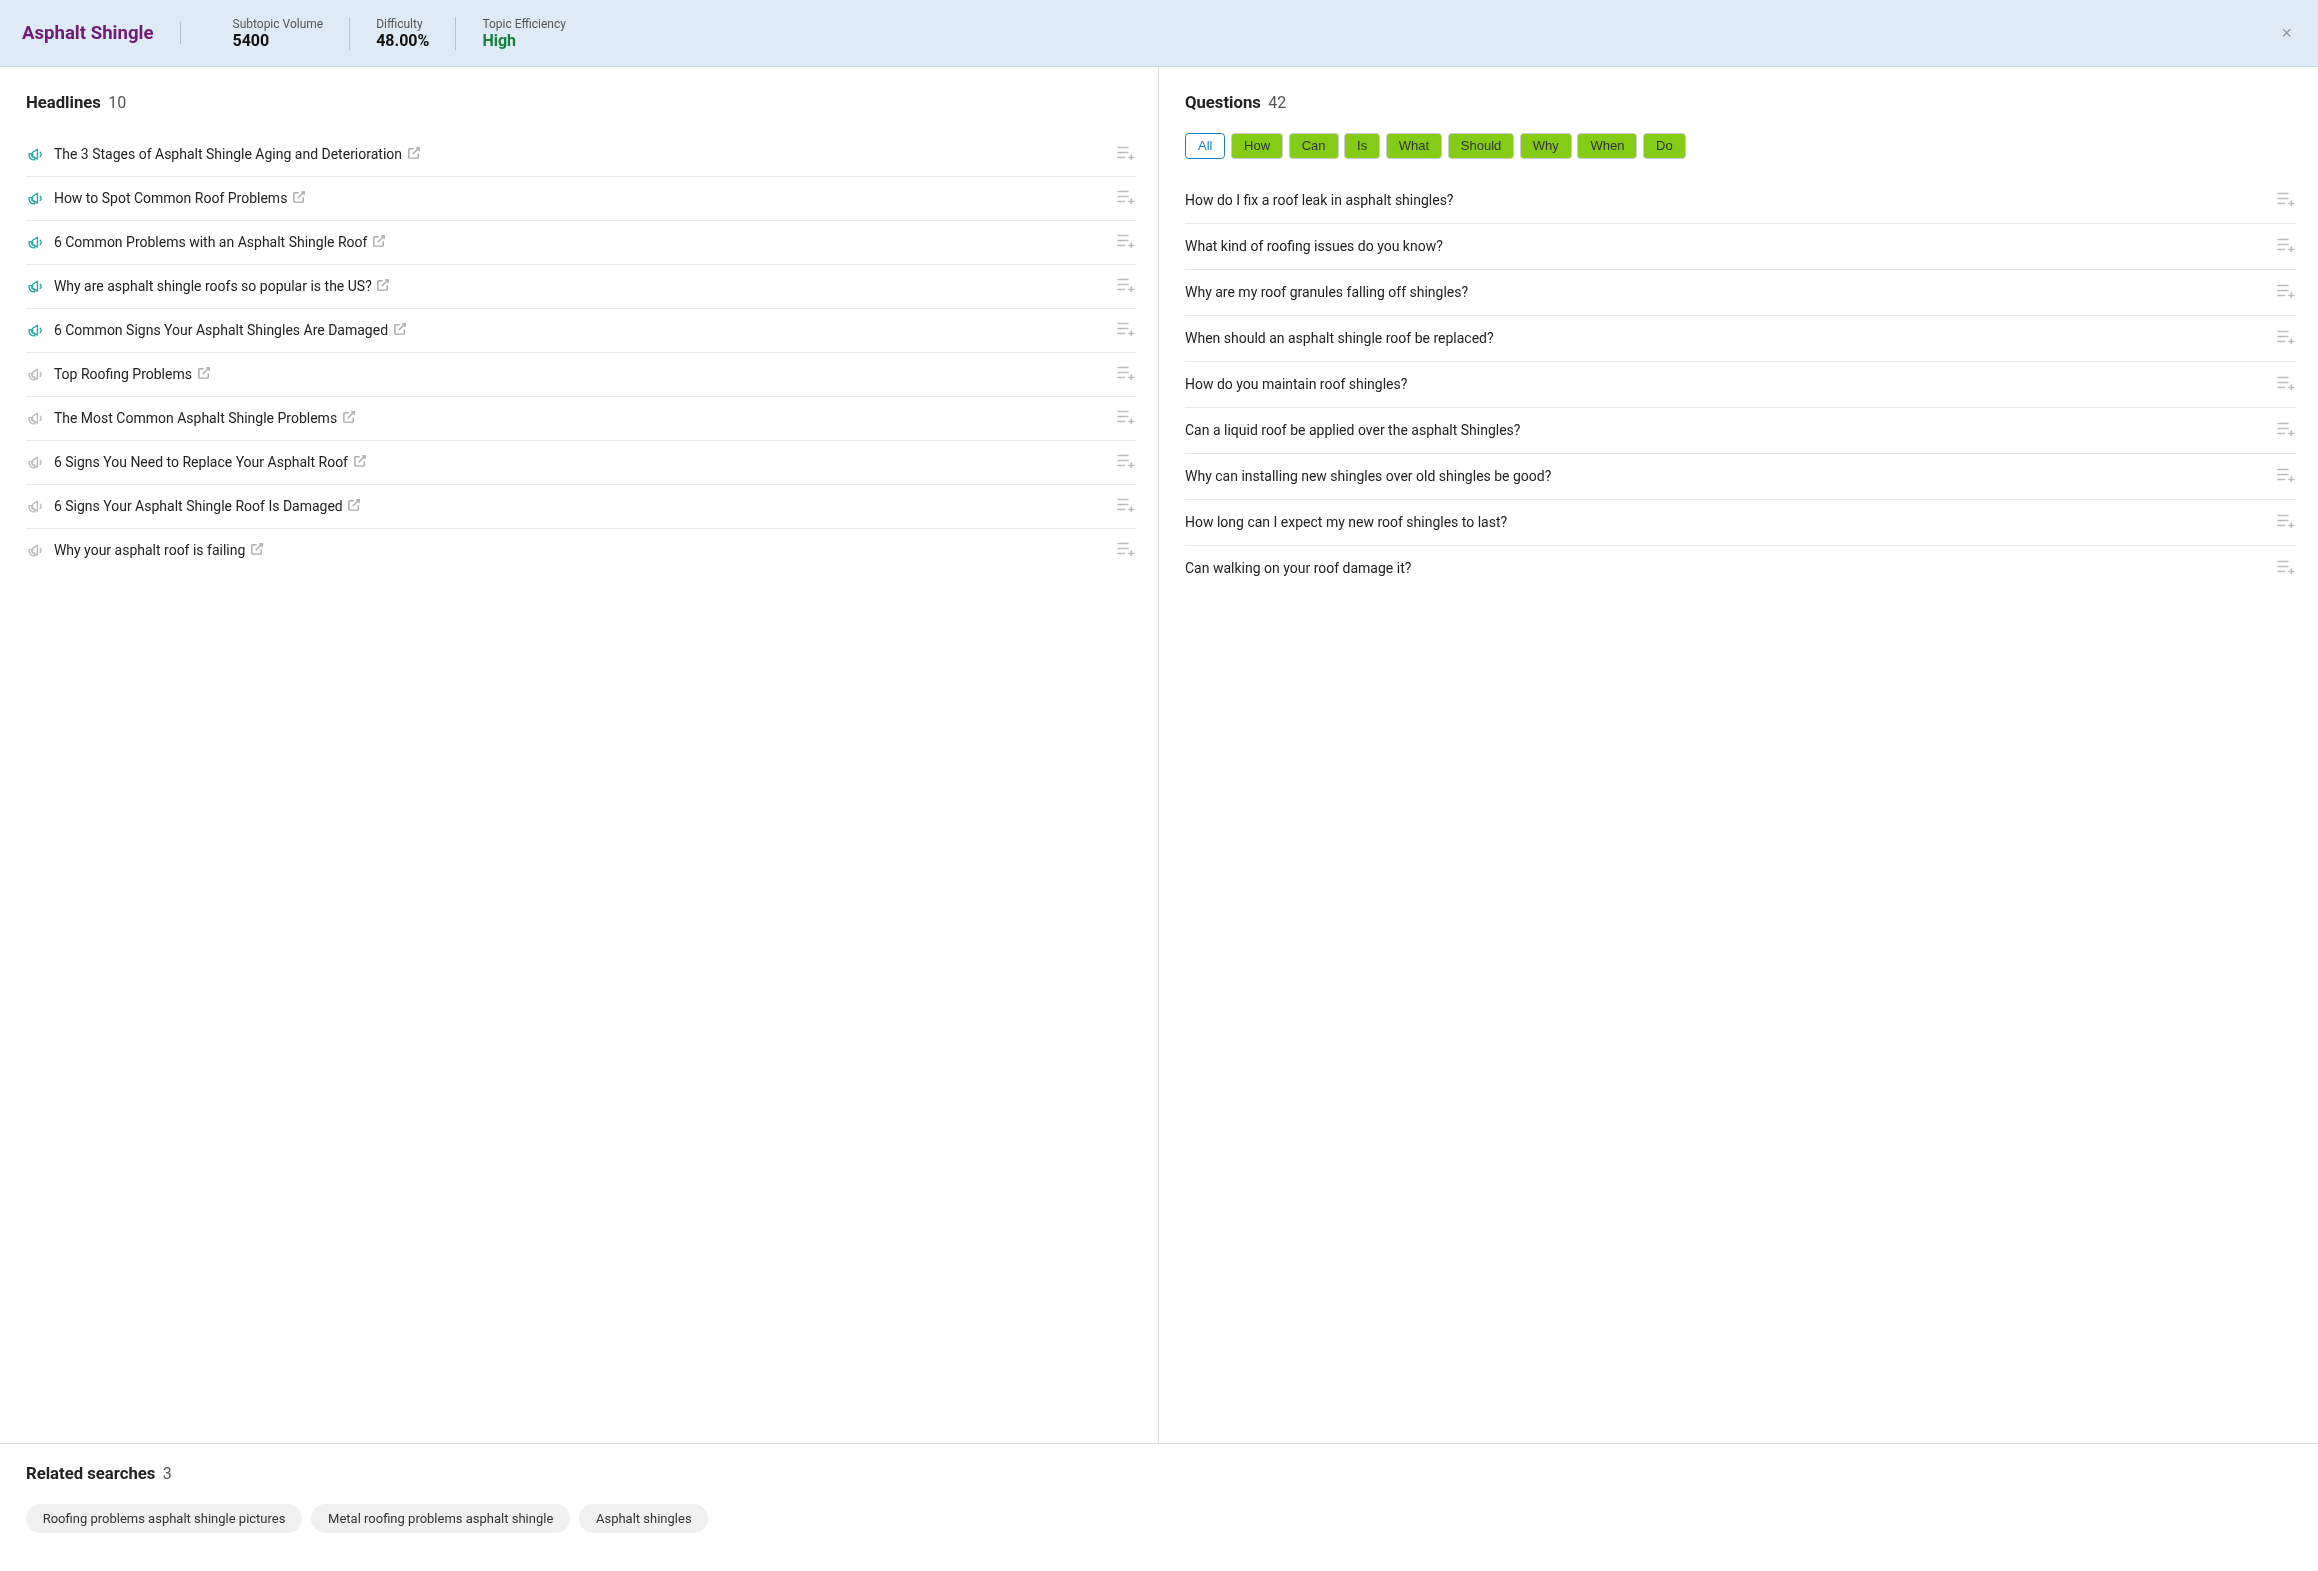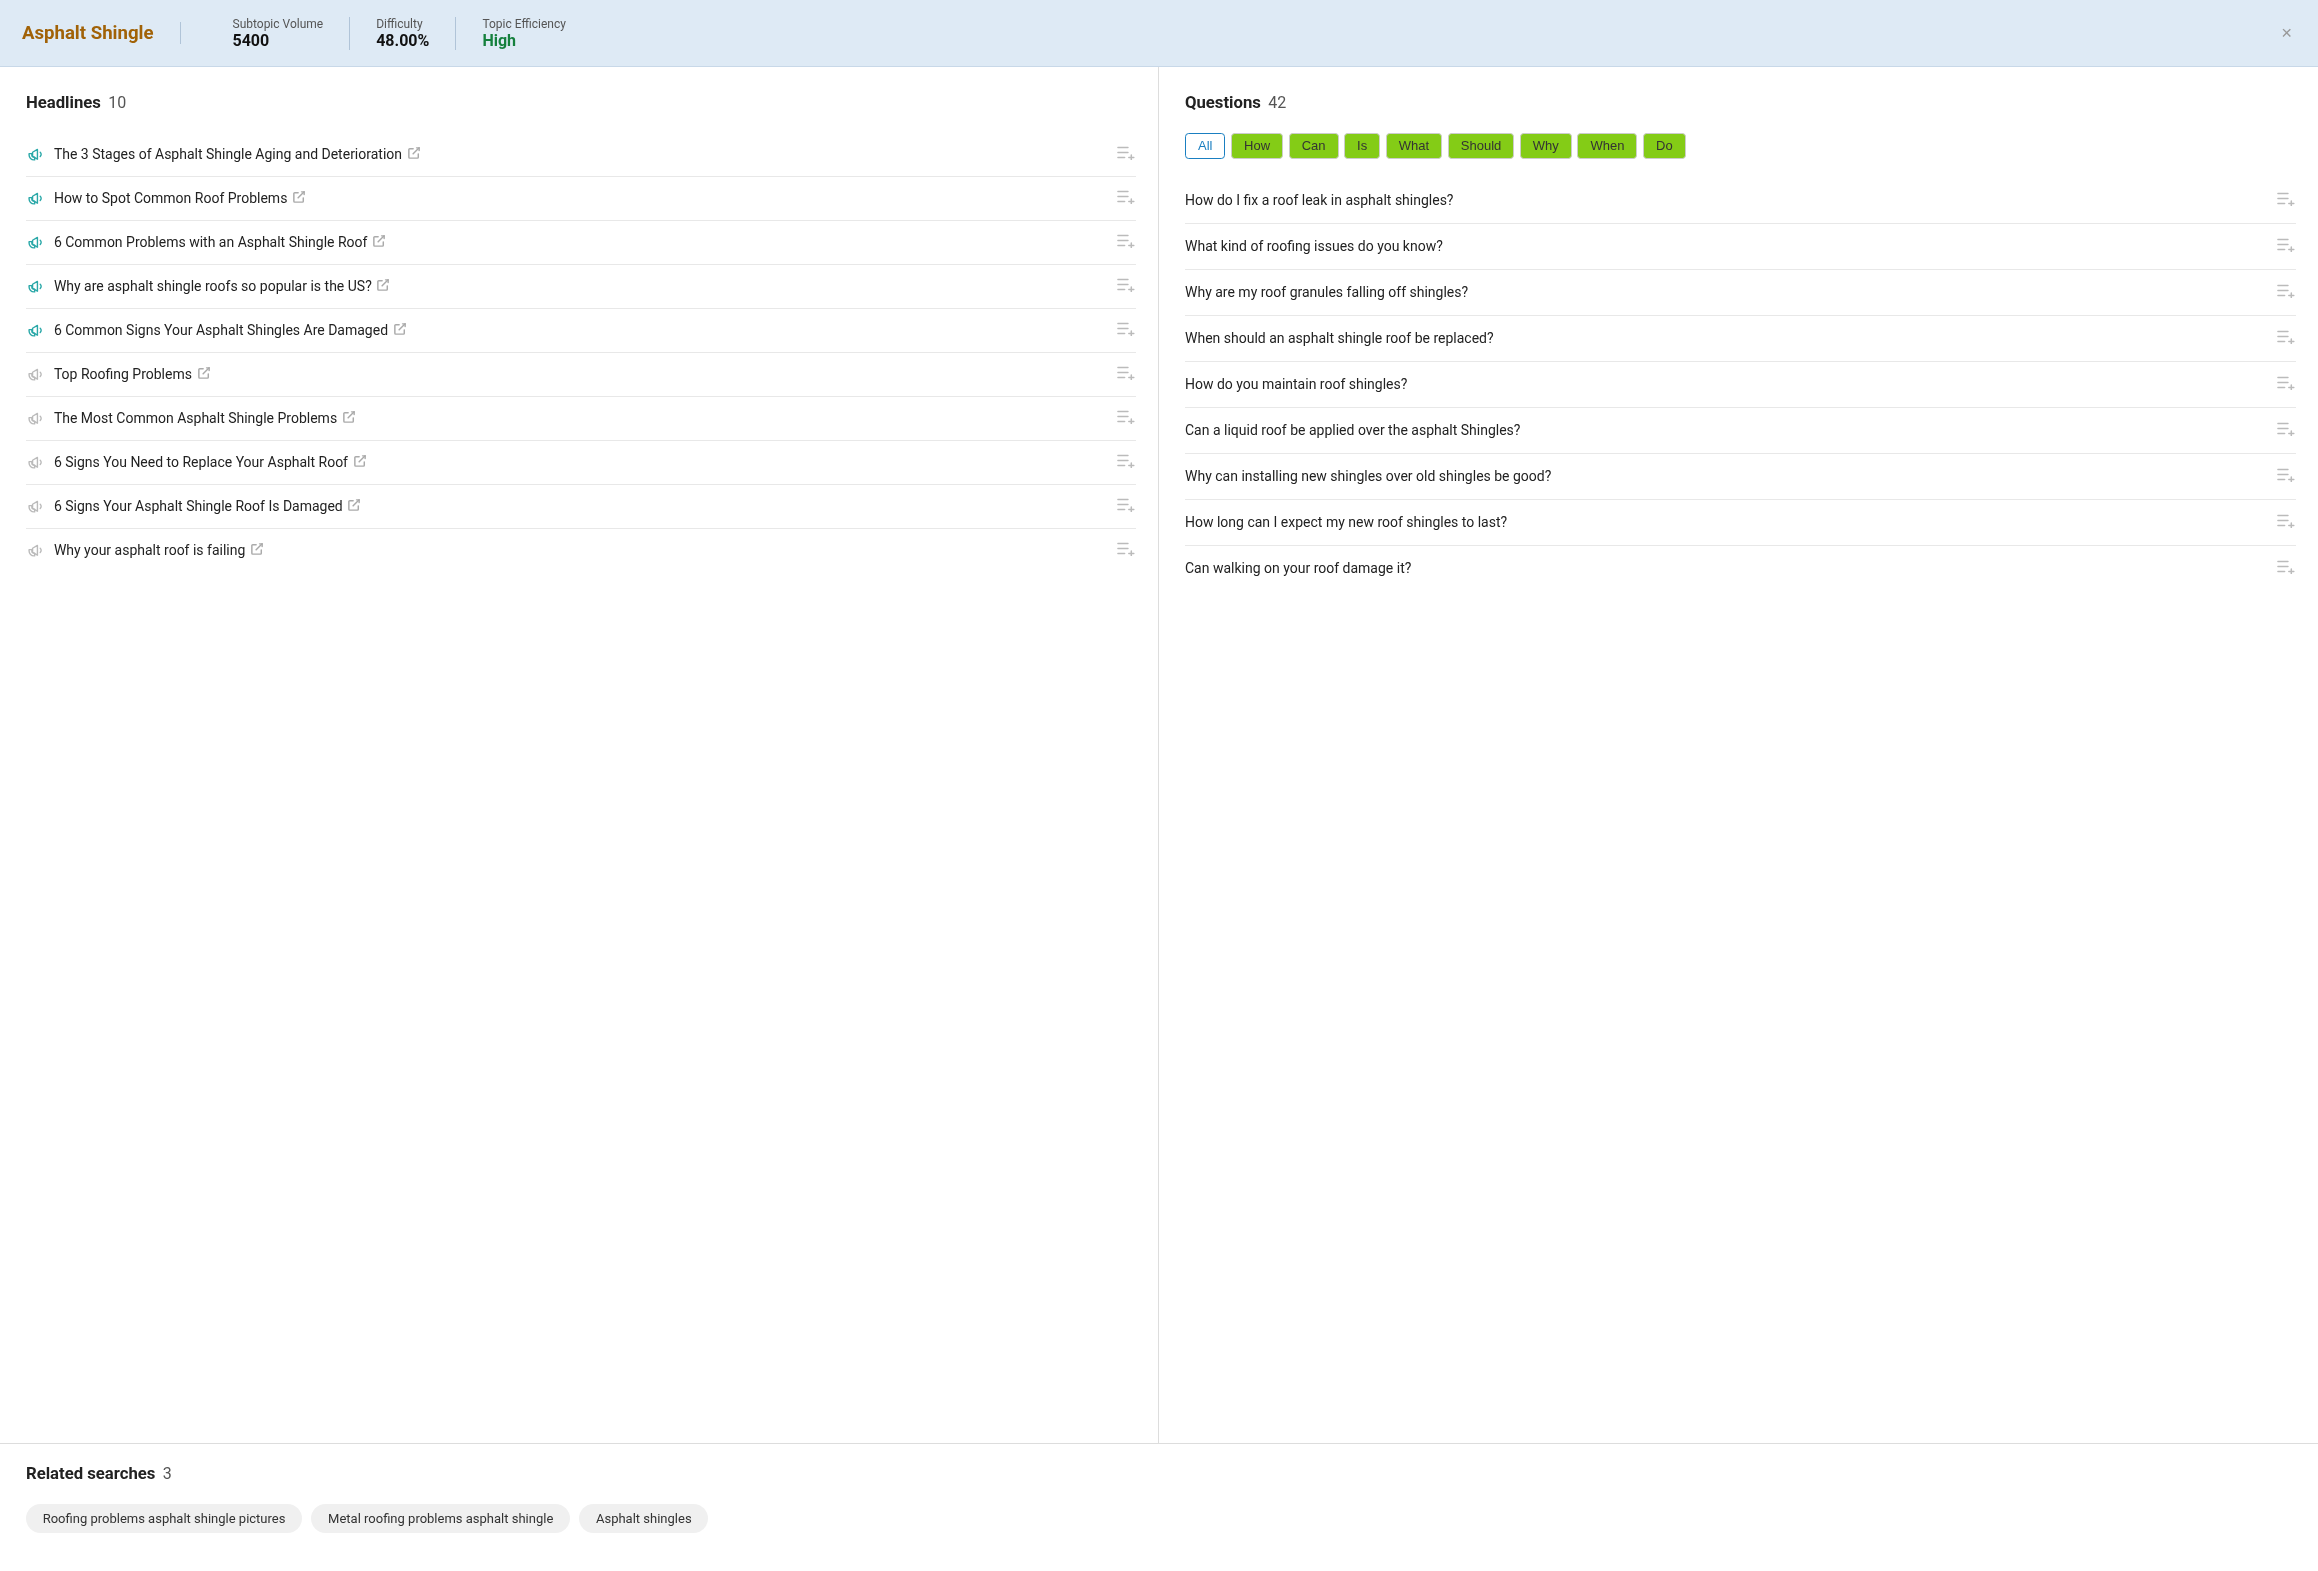--- a/index.html
+++ b/index.html
@@ -16,21 +16,21 @@
       padding: 16.7px 22px;
       display: flex;
       align-items: center;
       gap: 0;
       position: relative;
       border-bottom: 0.9px solid #c8d8e8;
     }
     .header-title {
       font-size: 18.6px;
       font-weight: 700;
-      color: #a16207;
+      color: #701a75;
       padding-right: 26px;
       margin-right: 26px;
       border-right: 0.9px solid #b0c4d8;
     }
     .header-stat {
       padding: 0 26px;
       border-right: 0.9px solid #b0c4d8;
     }
     .header-stat:last-of-type {
       border-right: none;

